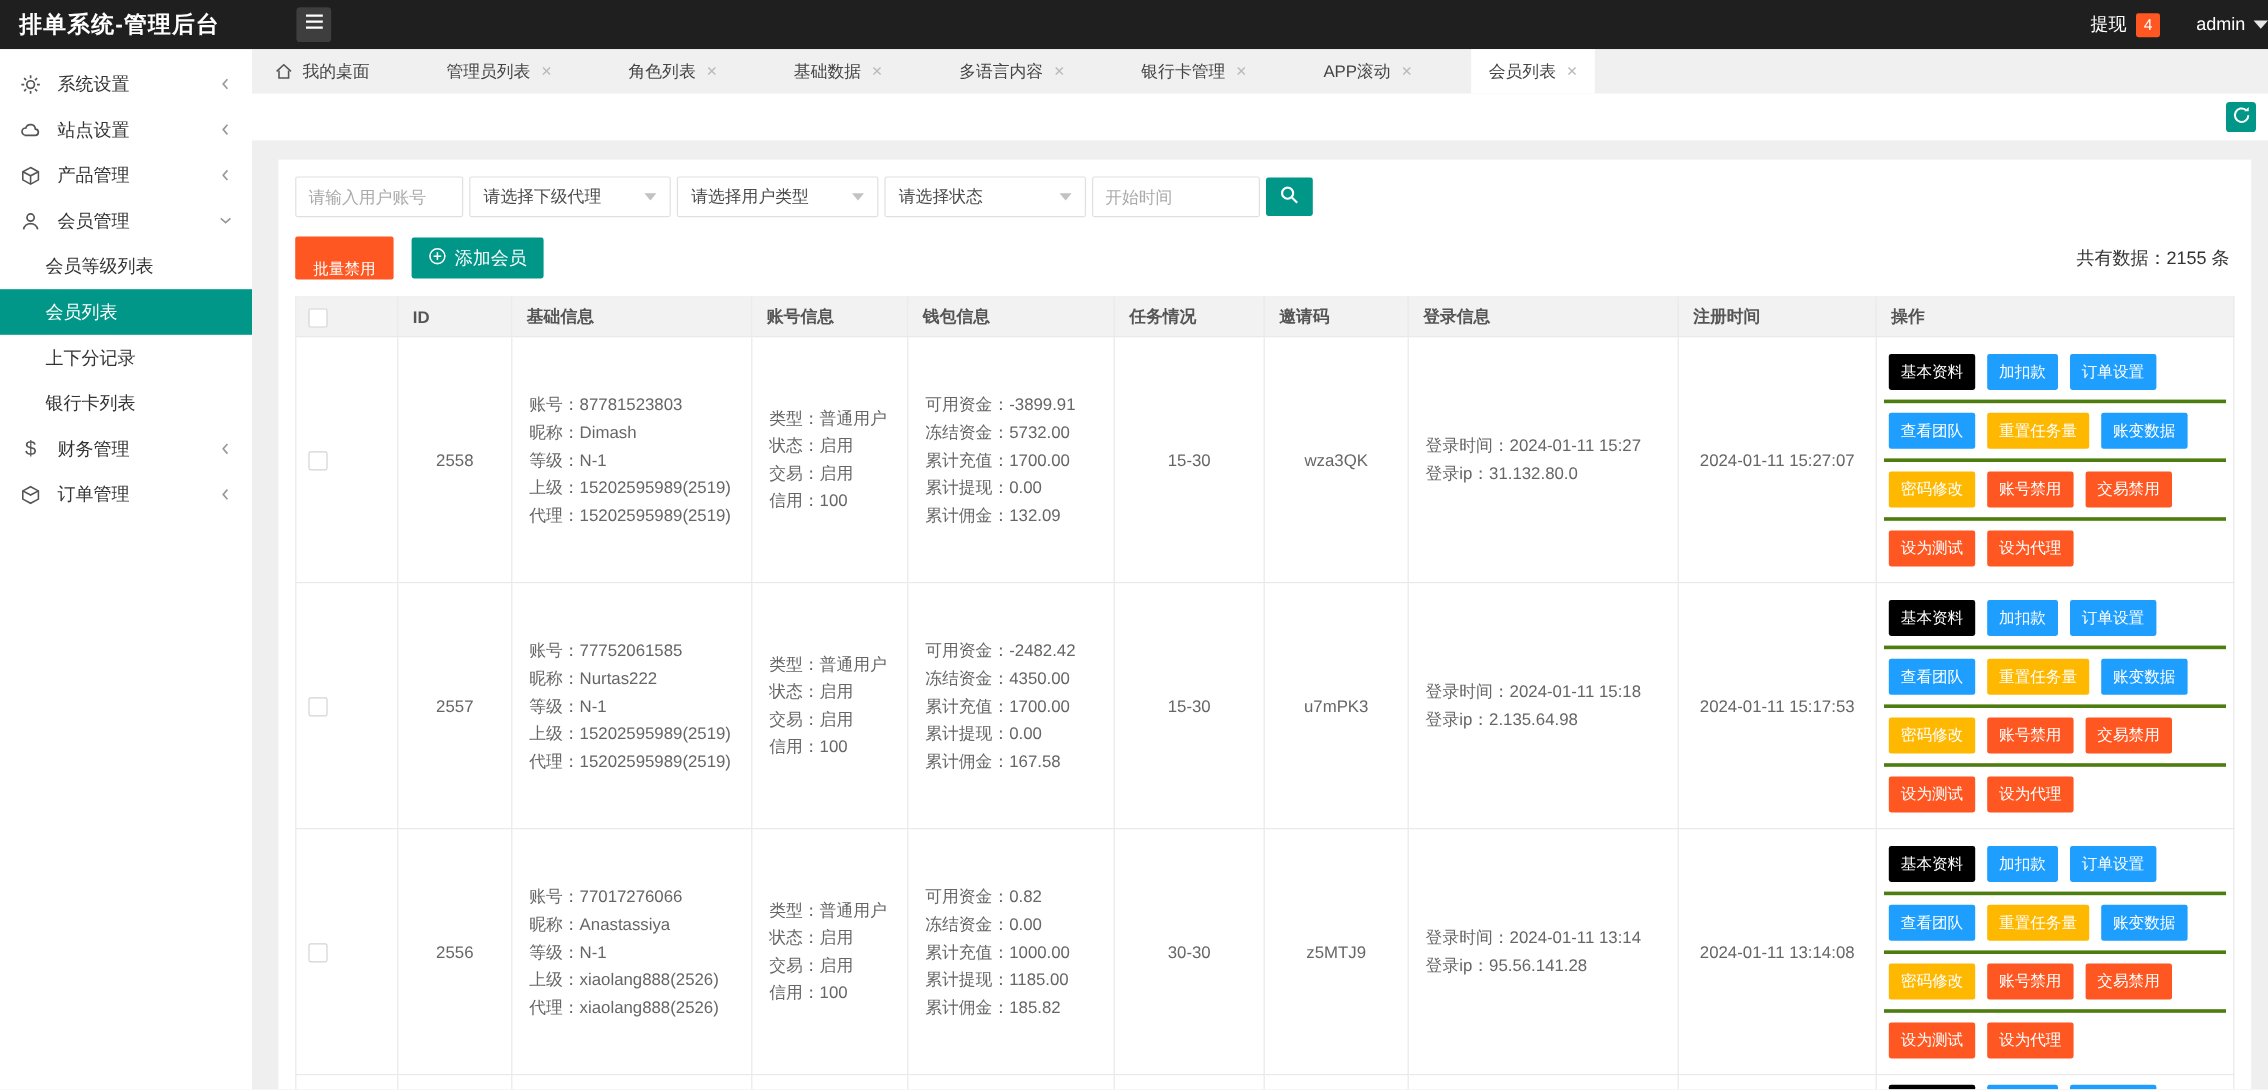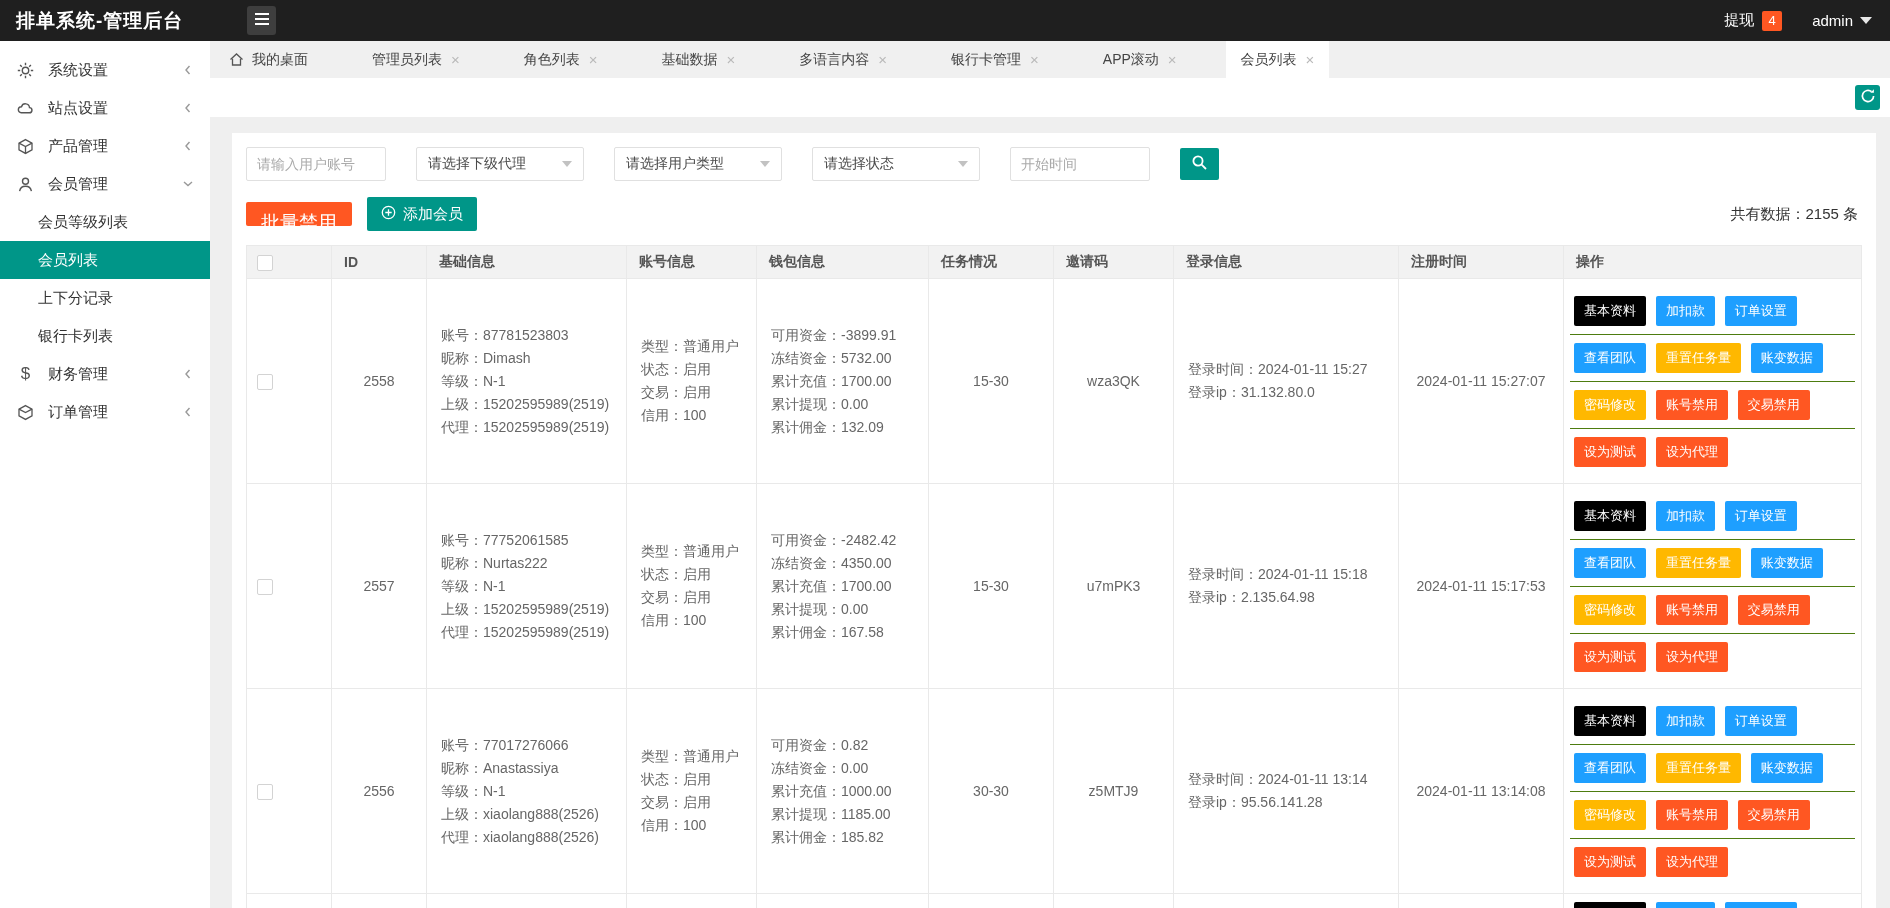--- a/index.html
+++ b/index.html
@@ -3,21 +3,21 @@
 <meta charset="utf-8">
 <style>
   * { box-sizing: border-box; margin: 0; padding: 0; }
   html,body { width:1890px; height:908px; overflow:hidden; }
   body { font-family:"Liberation Sans","DejaVu Sans",sans-serif; background:#efefef; color:#333; }
 
   
   .topbar { height:41px; background:#1f1f1f; display:flex; align-items:center; color:#fff;gap:23px; }
   .brand { width:210px; font-size:19px; font-weight:bold; padding-left:16px; letter-spacing:1px; flex:none; }
   .burger { width:29px; height:29px; background:#3e3e3e; border-radius:3px; display:flex; align-items:center; justify-content:center; margin-left:14px; cursor:pointer; }
-  .topbar-right { margin-left:auto; display:flex; align-items:center; padding-right:18px; font-size:15px; }
+  .topbar-right { margin-left:auto; display:flex; align-items:center; font-size:15px; }
   .withdraw-label { margin-right:8px; cursor:pointer; }
   .badge { background:#FF5722; color:#fff; min-width:20px; height:20px; border-radius:2px; display:flex; align-items:center; justify-content:center; font-size:13px; padding:0 5px; margin-right:30px; }
   .user-name { cursor:pointer; }
   .caret-down-w { width:0; height:0; border-left:6px solid transparent; border-right:6px solid transparent; border-top:7px solid #e8e8e8; margin-left:7px; }
 
   
   .layout { display:flex; height:867px; }
   .sidebar { width:210px; background:#fff; flex:none; padding-top:10px; }
   .menu-item { height:38px; display:flex; align-items:center; padding:0 16px; font-size:15px; color:#333; cursor:pointer; }
   .mi-icon { width:19px; height:19px; margin-right:13px; color:#555; display:flex; align-items:center; justify-content:center; font-size:17px; }
@@ -35,45 +35,45 @@
   .tab .x { color:#b9b9b9; font-size:15px; margin-left:9px; }
 
   
   .toolbar { height:39px; background:#fff; position:relative; flex:none; }
   .refresh-btn { position:absolute; right:10px; top:7px; width:25px; height:25px; background:#009688; border:none; border-radius:3px; display:flex; align-items:center; justify-content:center; cursor:pointer; }
 
   
   .content { flex:1; padding:16px 14px 0 22px; overflow:hidden; }
   .card { background:#fff; height:100%; padding:14px; overflow:hidden; }
 
-  .filters { display:flex; gap:30px; }
+  .filters { display:flex; gap:5px; }
   .f-input { width:140px; height:34px; border:1px solid #e0e0e0; border-radius:2px; padding:0 10px; font-size:14px; color:#333; outline:none; }
   .f-input::placeholder { color:#aaa; }
   .f-select { width:168px; height:34px; border:1px solid #e0e0e0; border-radius:2px; display:flex; align-items:center; padding:0 11px; color:#4a4a4a; font-size:14px; position:relative; cursor:pointer; background:#fff; }
   .sel-caret { position:absolute; right:11px; width:0; height:0; border-left:5px solid transparent; border-right:5px solid transparent; border-top:6px solid #c2c2c2; }
   .search-btn { width:39px; height:32px; background:#009688; border:none; border-radius:2px; display:flex; align-items:center; justify-content:center; cursor:pointer; margin-top:1px; }
 
   .actions-row { display:flex; align-items:center; margin-top:16px; }
-  .batch-btn { background:#FF5722; color:#fff; border:none; border-radius:2px; height:24px; padding:8px 15px; font-size:19px; cursor:pointer; }
+  .batch-btn { background:#FF5722; color:#fff; border:none; border-radius:2px; height:34px; padding:18px 15px; font-size:13px; cursor:pointer; }
   .add-btn { background:#009688; color:#fff; border:none; border-radius:2px; height:34px; padding:0 14px; font-size:15px; cursor:pointer; margin-left:15px; display:flex; align-items:center; gap:7px; }
   .total { margin-left:auto; font-size:15px; color:#333; padding-right:4px; }
 
   
   .grid { margin-top:14px; border-collapse:collapse; width:100%; table-layout:fixed; }
   .grid th, .grid td { border:1px solid #e9e9e9; }
   .grid thead th { background:#f2f2f2; height:33px; font-size:14px; color:#555; text-align:left; font-weight:bold; padding:0 12px; }
   .grid td { font-size:14px; color:#666; height:205px; vertical-align:middle; }
   .th-check, .td-check { padding-left:10px !important; }
   .cb { display:inline-block; width:16px; height:16px; border:1px solid #d3d3d3; border-radius:2px; background:#fff; cursor:pointer; vertical-align:middle; }
   .td-center { text-align:center; }
   .td-left { padding:0 8px 0 14px; }
   .td-left div { line-height:23px; }
   .td-act { padding:0 6px; vertical-align:middle; }
   .act-line { padding:8px 0 8px 4px; }
-  .act-line + .act-line { border-top:1px solid #4d7c0f; }
+  .act-line + .act-line { border-top:3px solid #4d7c0f; }
   .abtn { border:none; border-radius:2px; color:#fff; font-size:13px; height:30px; padding:0 10px; margin-right:6px; cursor:pointer; white-space:nowrap; }
   .c-teal  { background:#000000; }
   .c-blue  { background:#1E9FFF; }
   .c-amber { background:#FFB800; }
   .c-red   { background:#FF5722; }
 </style>
 </head>
 <body>
 
 <div class="topbar">

